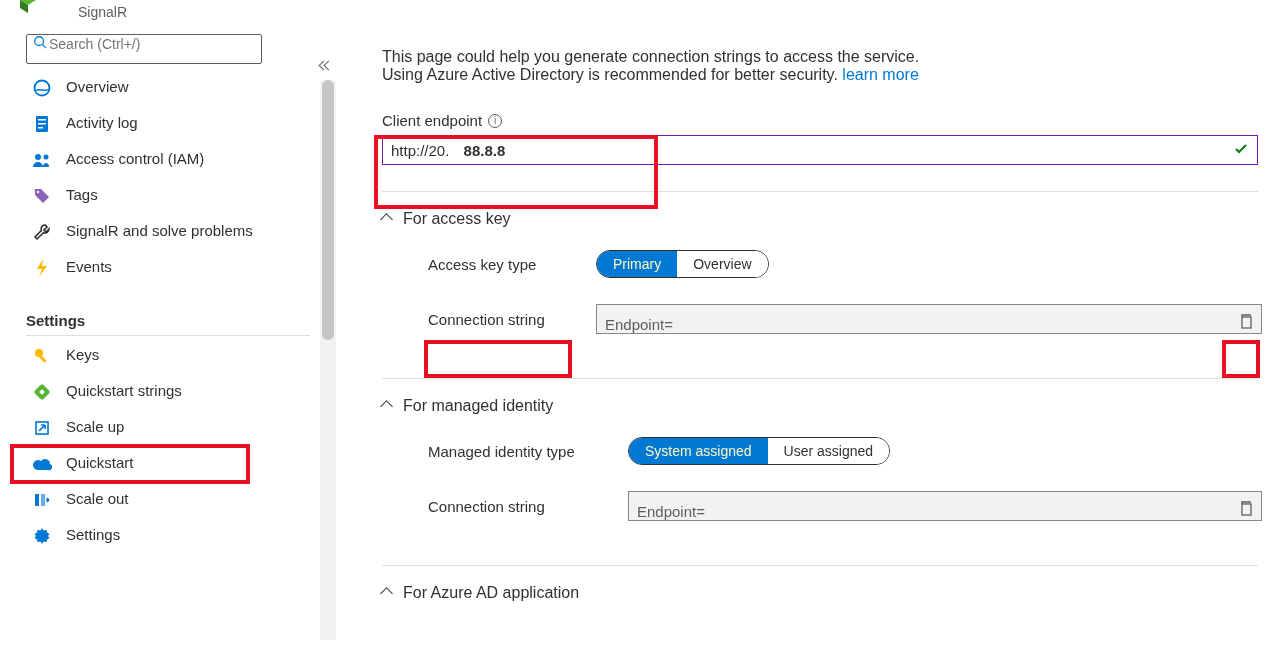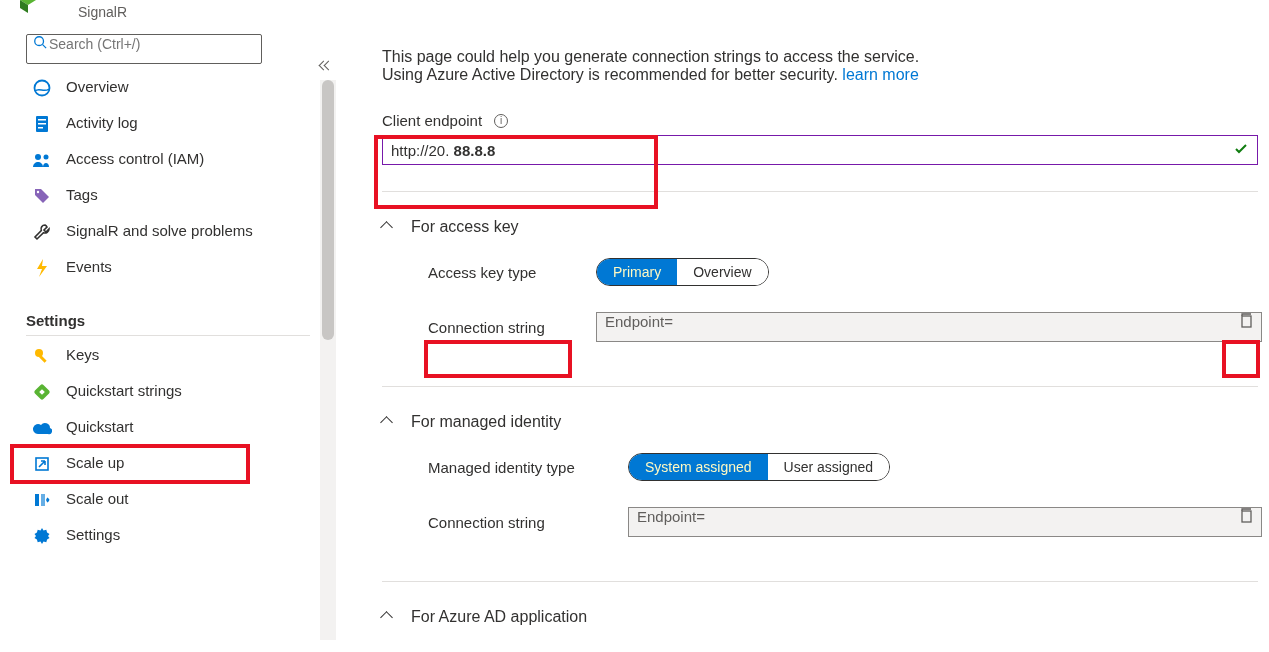--- a/index.html
+++ b/index.html
@@ -37,36 +37,36 @@
   
   .collapse-toggle{position:absolute;left:320px;top:56px;cursor:pointer;color:var(--sub);}
   
   .fake-scroll{position:absolute;left:320px;top:80px;width:16px;height:560px;background:#f3f2f1;}
   .fake-scroll .thumb{position:absolute;top:0;left:2px;width:12px;height:260px;background:#c8c6c4;border-radius:6px;}
   
   .main{position:absolute;left:382px;top:0;width:880px;height:652px;padding-top:48px;}
   .intro{font-size:16px;}
   .intro2{font-size:16px;margin-bottom:28px;}
   .intro2 a{color:var(--link);text-decoration:none;}
-  .field-label{font-size:15px;display:inline-flex;align-items:center;gap:12px;}
+  .field-label{font-size:15px;display:inline-flex;align-items:center;gap:6px;}
   .client-input{margin-top:6px;width:876px;height:30px;border:1px solid var(--input-border-active);display:flex;align-items:center;padding:0 8px;font-size:15px;}
   .client-input .val{flex:1;}
-  .client-input .val b{font-weight:700;}
+  .client-input .val b{font-weight:700;margin-left:10px;}
   .client-input .chk{color:#107c10;}
   .sect-hr{border:none;border-top:1px solid var(--side-border);margin:26px 0 0 0;width:876px;}
   .sect{padding-top:18px;}
-  .sect-head{display:flex;align-items:flex-start;gap:20px;font-size:16px;cursor:pointer;margin-top:8px;}
+  .sect-head{display:flex;align-items:flex-start;gap:12px;font-size:16px;cursor:pointer;}
   .sect-body{padding:22px 0 8px 46px;}
   .row{display:flex;align-items:center;margin-bottom:26px;}
   .row .rlabel{width:168px;font-size:15px;}
   .row.wide .rlabel{width:200px;}
   .pill-group{display:inline-flex;border:1px solid var(--txt);border-radius:999px;overflow:hidden;height:28px;}
   .pill{padding:0 16px;display:flex;align-items:center;font-size:14px;cursor:pointer;background:#fff;}
   .pill.active{background:var(--pill-blue);color:#fef9c3;}
-  .readonly{flex:1;display:flex;align-items:flex-start;height:30px;background:var(--disabled-bg);border:1px solid #8a8886;padding:0 8px;font-size:15px;}
+  .readonly{flex:1;display:flex;align-items:flex-end;height:30px;background:var(--disabled-bg);border:1px solid #8a8886;padding:0 8px;font-size:15px;}
   .readonly .rv{flex:1;color:var(--sub);}
   .readonly .copy{cursor:pointer;color:var(--sub);}
   
   .hl{position:absolute;border:4px solid var(--hl);pointer-events:none;}
   .hl1{left:10px;top:444px;width:240px;height:40px;}
   .hl2{left:374px;top:135px;width:284px;height:74px;}
   .hl3{left:424px;top:340px;width:148px;height:38px;}
   .hl4{left:1222px;top:340px;width:38px;height:38px;}
   
   .info-ic{display:inline-flex;width:14px;height:14px;border:1px solid var(--sub);border-radius:50%;align-items:center;justify-content:center;font-size:10px;color:var(--sub);}
@@ -171,34 +171,34 @@
       <span class="ic">
         <svg width="18" height="18" viewBox="0 0 18 18">
             <rect x="3" y="3" width="12" height="12" rx="2" fill="#59b433" transform="rotate(45 9 9)"></rect>
             <rect x="7" y="7" width="4" height="4" fill="#fff" transform="rotate(45 9 9)"></rect>
           </svg>
       </span>
       <span class="lbl">Quickstart strings</span>
     </div>
     <div class="nav-item">
       <span class="ic">
-        <svg width="20" height="14" viewBox="0 0 20 14" fill="#0078d4">
-            <path d="M6 13a5 5 0 1 1 3-9 5 5 0 0 1 9 3 3 3 0 0 1-2 6z"></path>
-          </svg>
-      </span>
-      <span class="lbl">Quickstart</span>
-    </div>
-    <div class="nav-item">
-      <span class="ic">
         <svg width="16" height="16" viewBox="0 0 16 16" fill="none" stroke="#0078d4" stroke-width="1.6">
             <rect x="2" y="2" width="12" height="12"></rect>
             <path d="M5 11l6-6m0 0h-4m4 0v4"></path>
           </svg>
       </span>
       <span class="lbl">Scale up</span>
+    </div>
+    <div class="nav-item">
+      <span class="ic">
+        <svg width="20" height="14" viewBox="0 0 20 14" fill="#0078d4">
+            <path d="M6 13a5 5 0 1 1 3-9 5 5 0 0 1 9 3 3 3 0 0 1-2 6z"></path>
+          </svg>
+      </span>
+      <span class="lbl">Quickstart</span>
     </div>
     <div class="nav-item">
       <span class="ic">
         <svg width="18" height="16" viewBox="0 0 18 16" fill="#0078d4">
             <rect x="2" y="2" width="4" height="12"></rect>
             <rect x="8" y="2" width="4" height="12" opacity=".6"></rect>
             <path d="M13 8h3m0 0-2-2m2 2-2 2" stroke="#0078d4" stroke-width="1.5" fill="none"></path>
           </svg>
       </span>
       <span class="lbl">Scale out</span>

